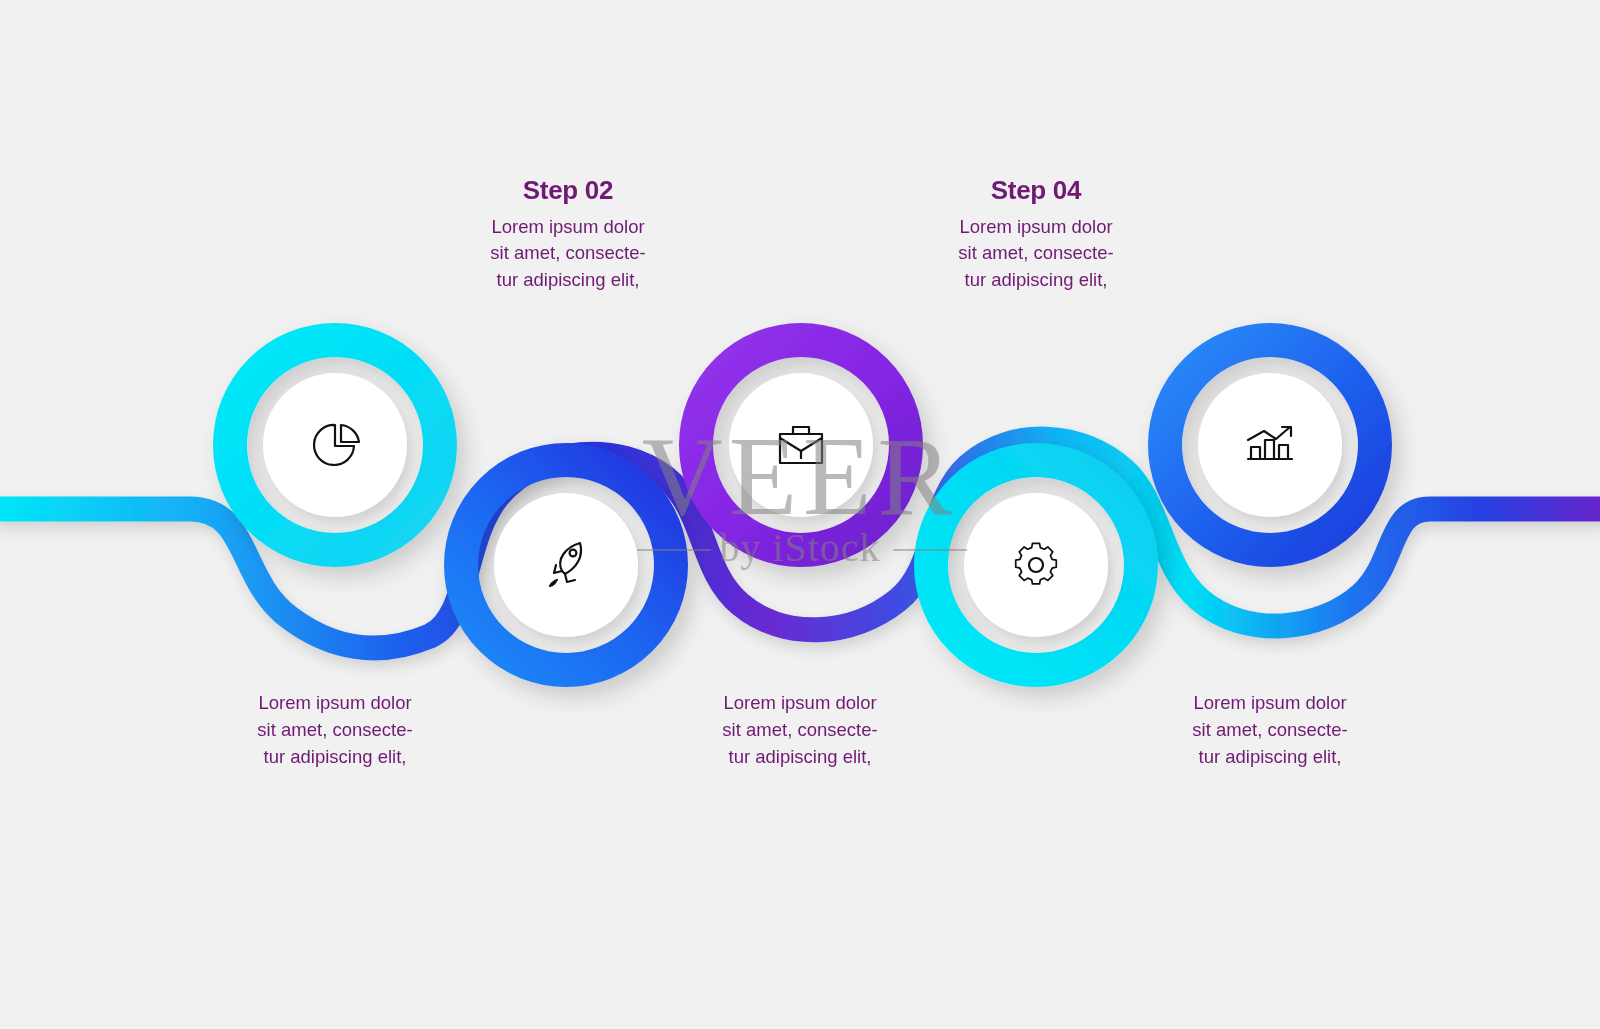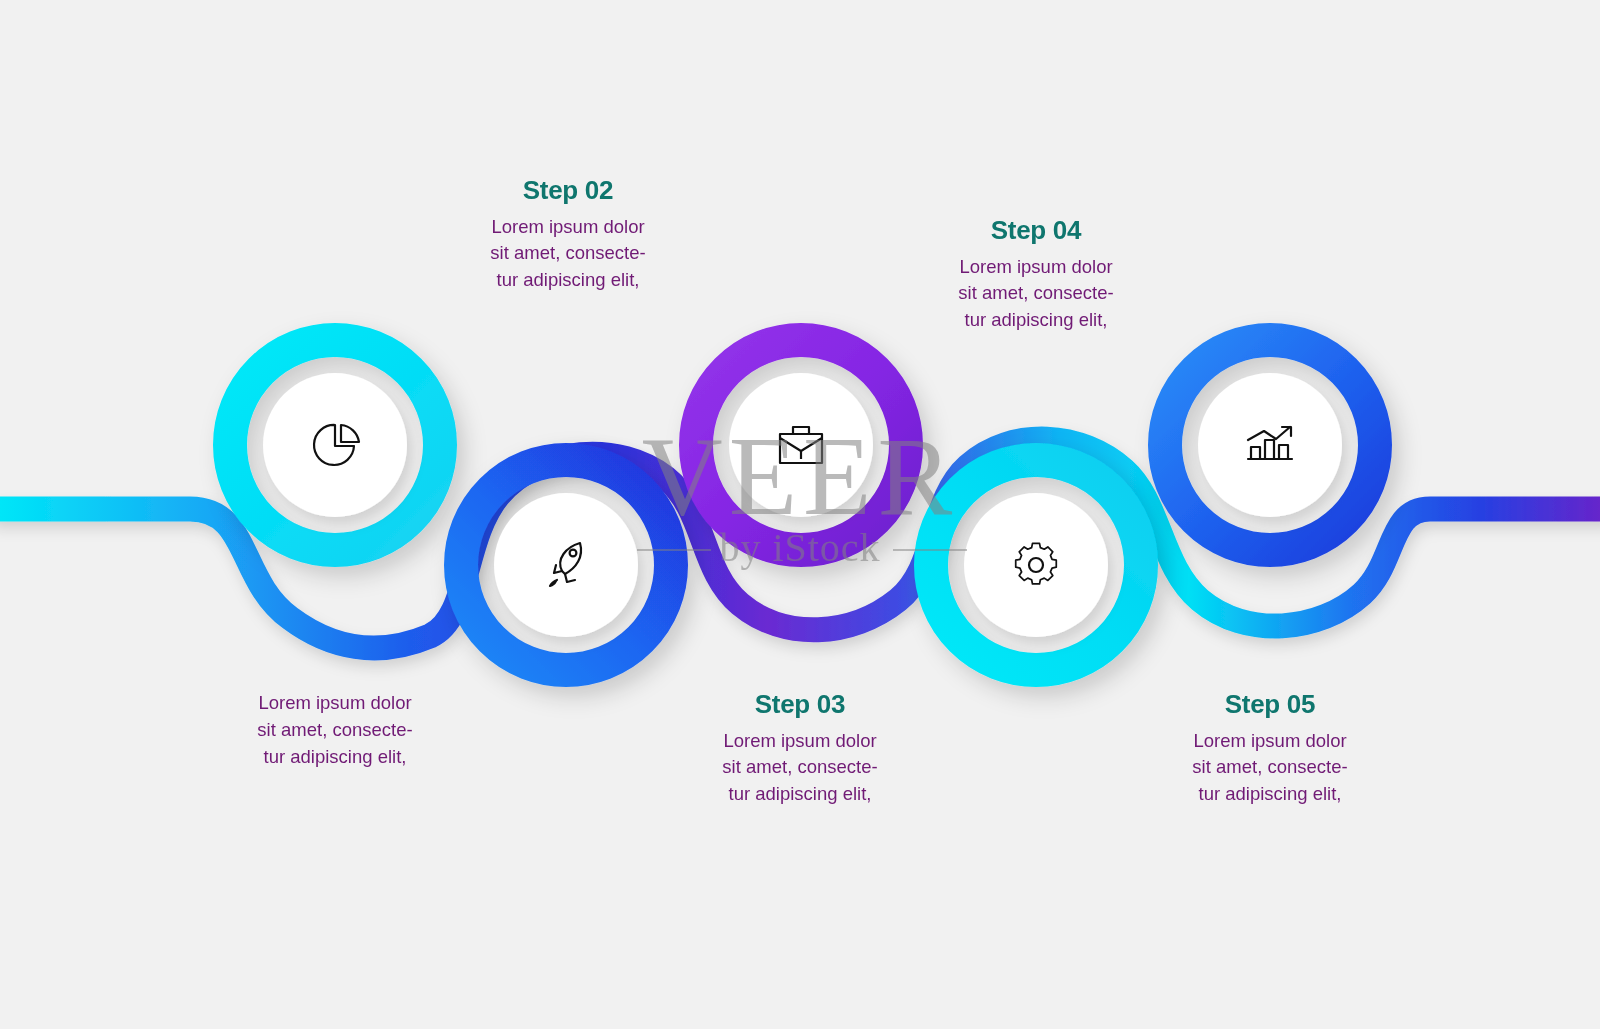--- a/index.html
+++ b/index.html
@@ -30,39 +30,39 @@
   }
   .text-block {
     position: absolute;
     width: 300px;
     text-align: center;
   }
   .step-title {
     font-family: "Liberation Sans", sans-serif;
     font-size: 26px;
     font-weight: bold;
-    color: #0f766e;
+    color: #701a75;
     letter-spacing: -0.3px;
     margin: 0 0 9px 0;
     line-height: 1.1;
   }
   .step-desc {
     font-family: "Liberation Sans", sans-serif;
     font-size: 18.5px;
     font-weight: 400;
     color: #701a75;
     line-height: 1.45;
     margin: 0;
     white-space: pre-line;
   }
   
   #t01 { left: 185px; top: 690px; }
   #t02 { left: 418px; top: 176px; }
   #t03 { left: 650px; top: 690px; }
-  #t04 { left: 886px; top: 176px; margin-top: 40px; }
+  #t04 { left: 886px; top: 176px; }
   #t05 { left: 1120px; top: 690px; }
 
   
   #watermark {
     position: absolute;
     left: 0; top: 0;
     width: 1600px;
     height: 730px;
     pointer-events: none;
   }
@@ -244,35 +244,33 @@
   </div>
 
   <div class="text-block" id="t02">
     <div class="step-title">Step 02</div>
     <div class="step-desc">Lorem ipsum dolor
 sit amet, consecte-
 tur adipiscing elit,</div>
   </div>
 
   <div class="text-block" id="t03">
-    <div class="step-title">Step 03</div>
     <div class="step-desc">Lorem ipsum dolor
 sit amet, consecte-
 tur adipiscing elit,</div>
   </div>
 
   <div class="text-block" id="t04">
     <div class="step-title">Step 04</div>
     <div class="step-desc">Lorem ipsum dolor
 sit amet, consecte-
 tur adipiscing elit,</div>
   </div>
 
   <div class="text-block" id="t05">
-    <div class="step-title">Step 05</div>
     <div class="step-desc">Lorem ipsum dolor
 sit amet, consecte-
 tur adipiscing elit,</div>
   </div>
 
   <div id="watermark">
     <div class="wm-text" id="wm-main">VEER</div>
     <div class="wm-text" id="wm-sub">by iStock</div>
     <div class="wm-dash" id="wm-dash-l"></div>
     <div class="wm-dash" id="wm-dash-r"></div>

